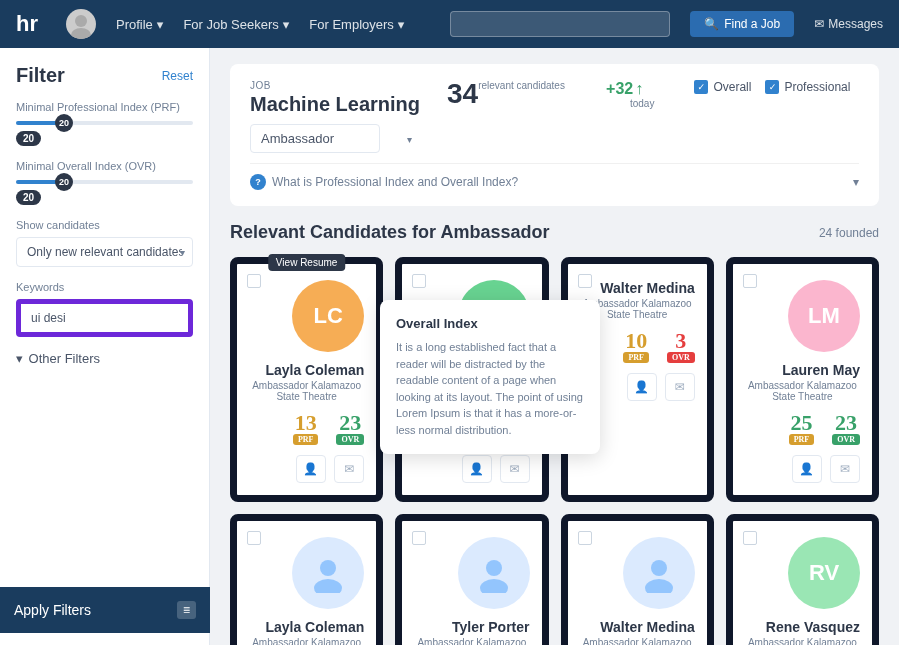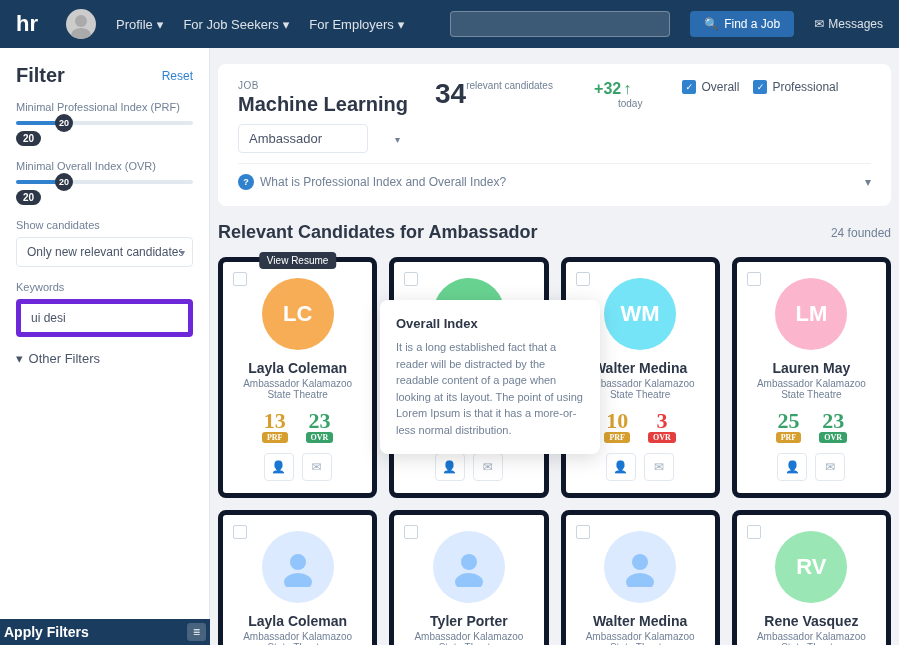--- a/index.html
+++ b/index.html
@@ -34,25 +34,25 @@
     .sidebar-label { font-size: 11px; color: #718096; margin-bottom: 6px; }
     .slider-track { width: 100%; height: 4px; background: #e2e8f0; border-radius: 2px; position: relative; margin: 8px 0 4px; }
     .slider-fill { height: 4px; background: #3182ce; border-radius: 2px; width: 25%; }
     .slider-thumb { width: 18px; height: 18px; background: #2d3748; border-radius: 50%; position: absolute; top: -7px; left: 22%; cursor: pointer; display: flex; align-items: center; justify-content: center; color: white; font-size: 9px; font-weight: bold; }
     .badge-val { display: inline-block; background: #2d3748; color: white; font-size: 10px; font-weight: bold; border-radius: 10px; padding: 2px 7px; margin-top: 2px; }
     .select-wrap { position: relative; }
     .select-wrap select { width: 100%; padding: 7px 10px; border: 1px solid #e2e8f0; border-radius: 4px; font-size: 12px; color: #4a5568; appearance: none; background: white; cursor: pointer; }
     .select-arrow { position: absolute; right: 8px; top: 50%; transform: translateY(-50%); color: #718096; font-size: 10px; pointer-events: none; }
     .keywords-input { width: 100%; padding: 7px 10px; border: 5px solid #6d28d9; border-radius: 4px; font-size: 12px; color: #4a5568; }
     .other-filters { display: flex; align-items: center; gap: 6px; color: #4a5568; font-size: 13px; cursor: pointer; }
-    .apply-btn { position: fixed; bottom: 0; left: 0; width: 210px; background: #1a3c5e; color: white; text-align: center; padding: 4px; font-size: 14px; font-weight: 700; cursor: pointer; display: flex; align-items: center; justify-content: space-between; }
+    .apply-btn { position: fixed; bottom: 12px; left: 0; width: 210px; background: #1a3c5e; color: white; text-align: center; padding: 14px; font-size: 14px; font-weight: 400; cursor: pointer; display: flex; align-items: center; justify-content: space-between; }
     .apply-icon { background: rgba(255,255,255,0.2); border-radius: 3px; padding: 2px 6px; font-size: 12px; }
 
     
-    .main { flex: 1; overflow-y: auto; padding: 16px 8px; }
+    .main { flex: 1; overflow-y: auto; padding: 16px 20px; }
 
     
     .top-card { background: white; border-radius: 8px; padding: 16px 20px; margin-bottom: 16px; }
     .job-label { font-size: 10px; color: #718096; text-transform: uppercase; letter-spacing: 0.5px; margin-bottom: 2px; }
     .job-title { font-size: 20px; font-weight: 700; color: #2d3748; margin-bottom: 8px; }
     .top-card-row { display: flex; align-items: center; gap: 20px; }
     .job-select-wrap { position: relative; }
     .job-select { padding: 6px 28px 6px 10px; border: 1px solid #e2e8f0; border-radius: 4px; font-size: 13px; color: #4a5568; appearance: none; background: white; cursor: pointer; min-width: 130px; }
     .stats-block { display: flex; flex-direction: row; align-items: flex-start; margin-left: 7px; }
     .stats-num { font-size: 28px; font-weight: 700; color: #2d3748; line-height: 1; }
@@ -68,21 +68,21 @@
 
     
     .section-header { display: flex; justify-content: space-between; align-items: center; margin-bottom: 14px; }
     .section-title { font-size: 18px; font-weight: 700; color: #2d3748; }
     .founded-label { font-size: 12px; color: #718096; }
 
     
     .candidates-grid { display: grid; grid-template-columns: repeat(4, 1fr); gap: 12px; }
 
     
-    .candidate-card { background: white; border-radius: 8px; padding: 16px 12px 12px; display: flex; flex-direction: column; align-items: center; position: relative; border: 5px solid #0f172a; cursor: pointer; }
+    .candidate-card { background: white; border-radius: 8px; padding: 16px 12px 12px; display: flex; flex-direction: column; align-items: flex-end; position: relative; border: 7px solid #0f172a; cursor: pointer; }
     .card-checkbox { position: absolute; top: 10px; left: 10px; width: 14px; height: 14px; border: 1px solid #cbd5e0; border-radius: 2px; background: white; }
     .card-avatar { width: 72px; height: 72px; border-radius: 50%; object-fit: cover; margin-bottom: 10px; background: #e2e8f0; overflow: hidden; display: flex; align-items: center; justify-content: center; }
     .card-avatar-placeholder { width: 72px; height: 72px; border-radius: 50%; background: #dbeafe; display: flex; align-items: center; justify-content: center; margin-bottom: 10px; }
     .card-avatar-placeholder svg { color: #93c5fd; }
     .card-name { font-size: 14px; font-weight: 700; color: #2d3748; text-align: center; margin-bottom: 2px; }
     .card-sub { font-size: 10px; color: #718096; text-align: center; margin-bottom: 10px; }
     .scores { display: flex; gap: 18px; margin-bottom: 10px; font-family: Liberation Serif, serif; }
     .score-item { display: flex; flex-direction: column; align-items: center; }
     .score-num { font-size: 22px; font-weight: 700; line-height: 1; }
     .score-num.green { color: #38a169; }
@@ -282,23 +282,20 @@
               <div class="score-badge ovr-gray">OVR</div>
             </div>
           </div>
           <div class="card-actions">
             <button class="card-action-btn">👤</button>
             <button class="card-action-btn">✉</button>
           </div>
         </div>
         <div class="candidate-card">
           <div class="card-checkbox"></div>
-          <div class="card-avatar" style="background: rgb(118, 228, 247);">
-            <span style="font-size: 22px; font-weight: 700; color: white;">WM</span>
-          </div>
           <div class="card-name">Walter Medina</div>
           <div class="card-sub">Ambassador Kalamazoo State Theatre</div>
           <div class="scores">
             <div class="score-item">
               <div class="score-num yellow">10</div>
               <div class="score-badge prf">PRF</div>
             </div>
             <div class="score-item">
               <div class="score-num red">3</div>
               <div class="score-badge ovr-red">OVR</div>

